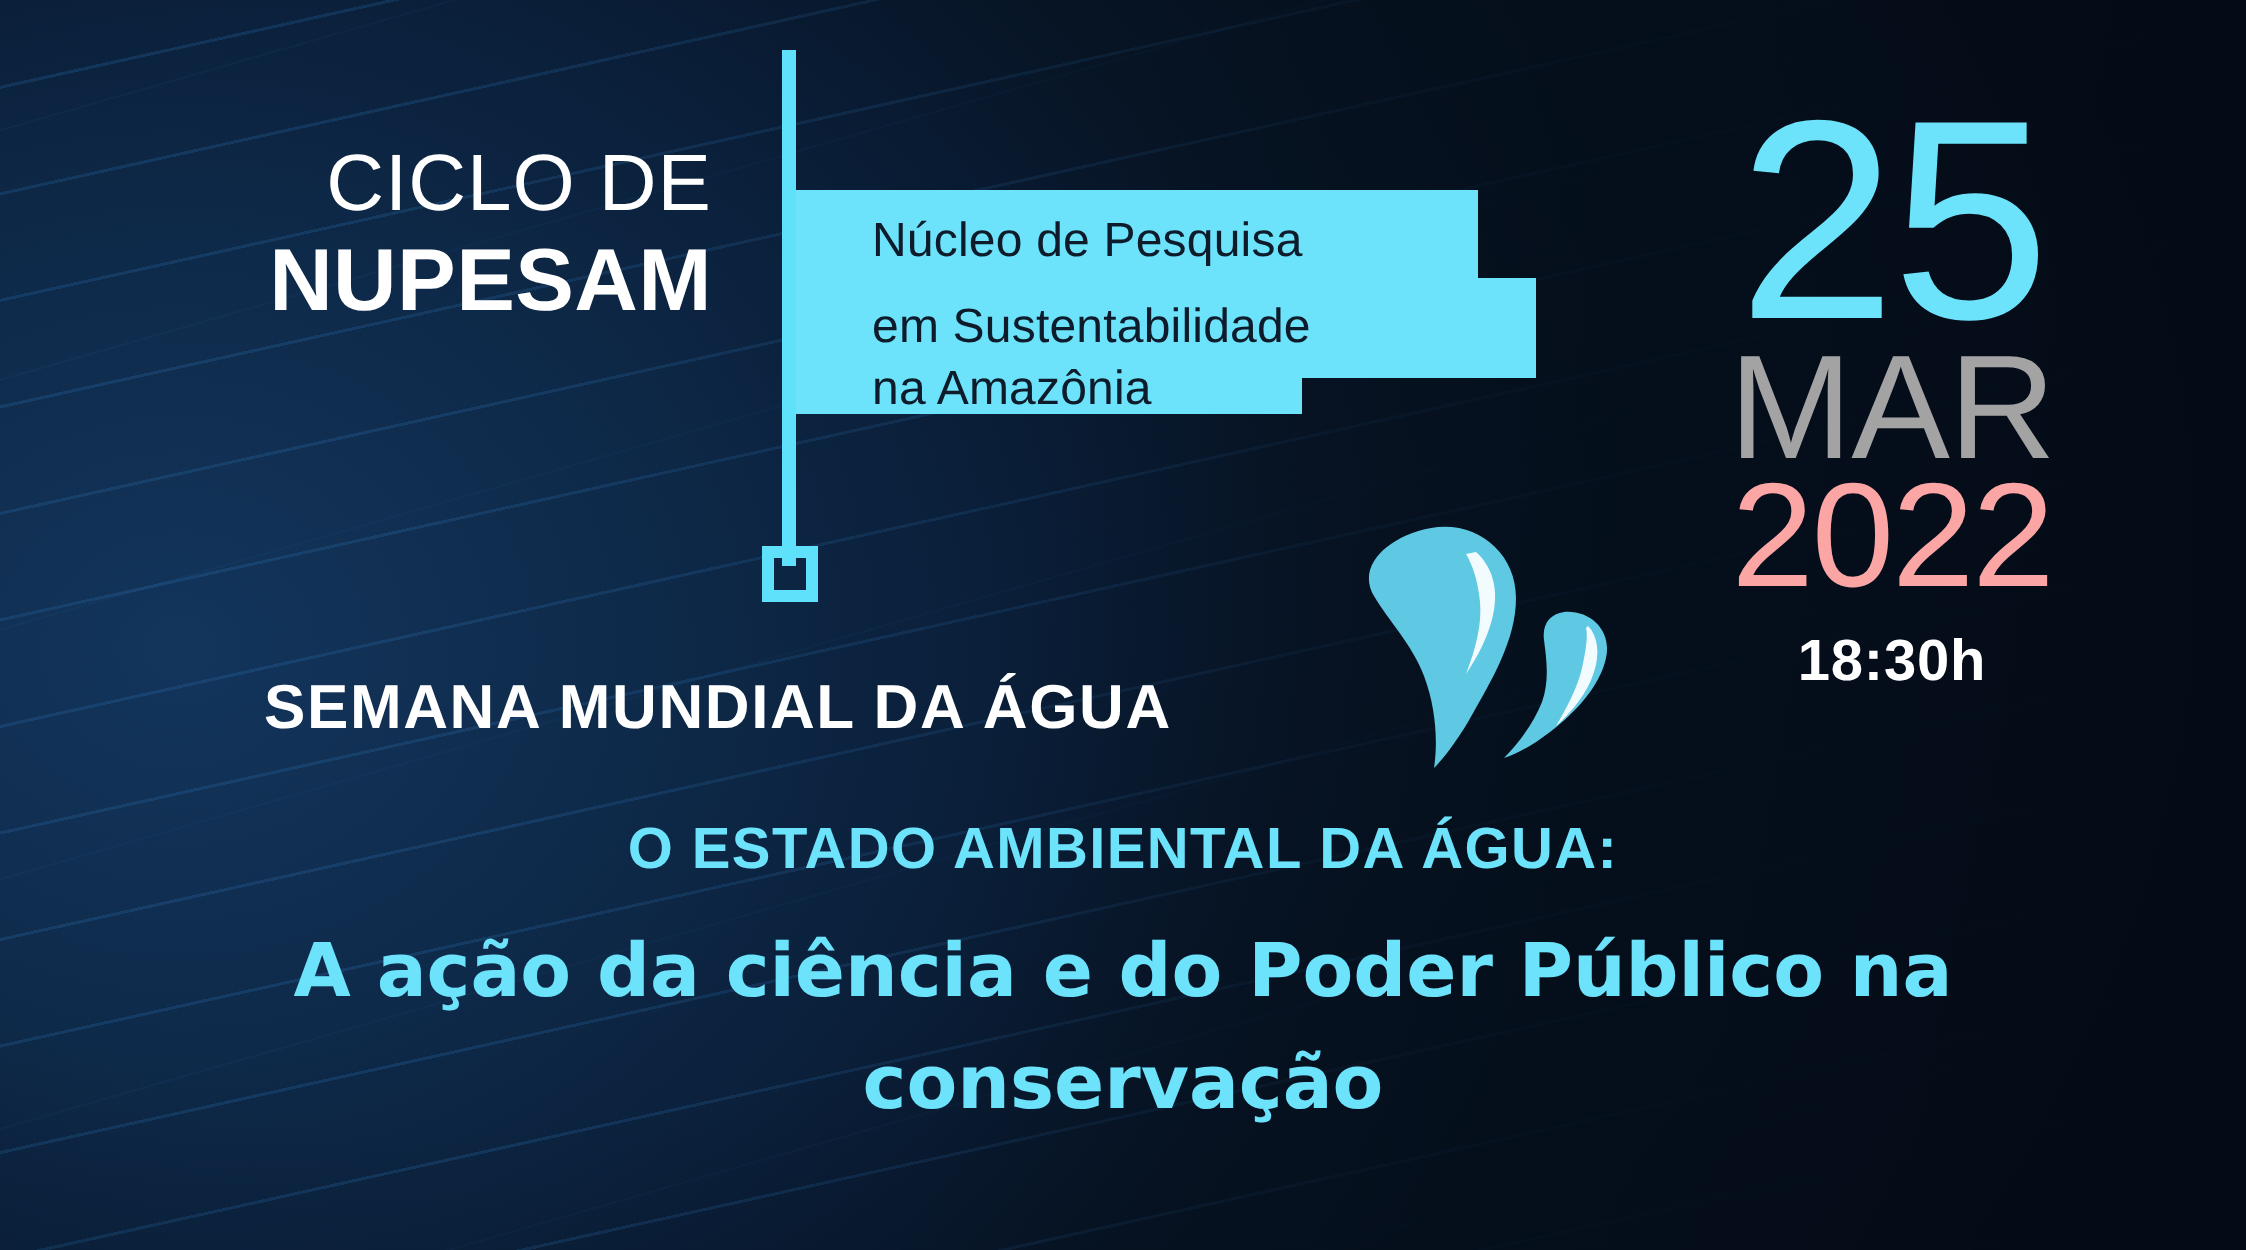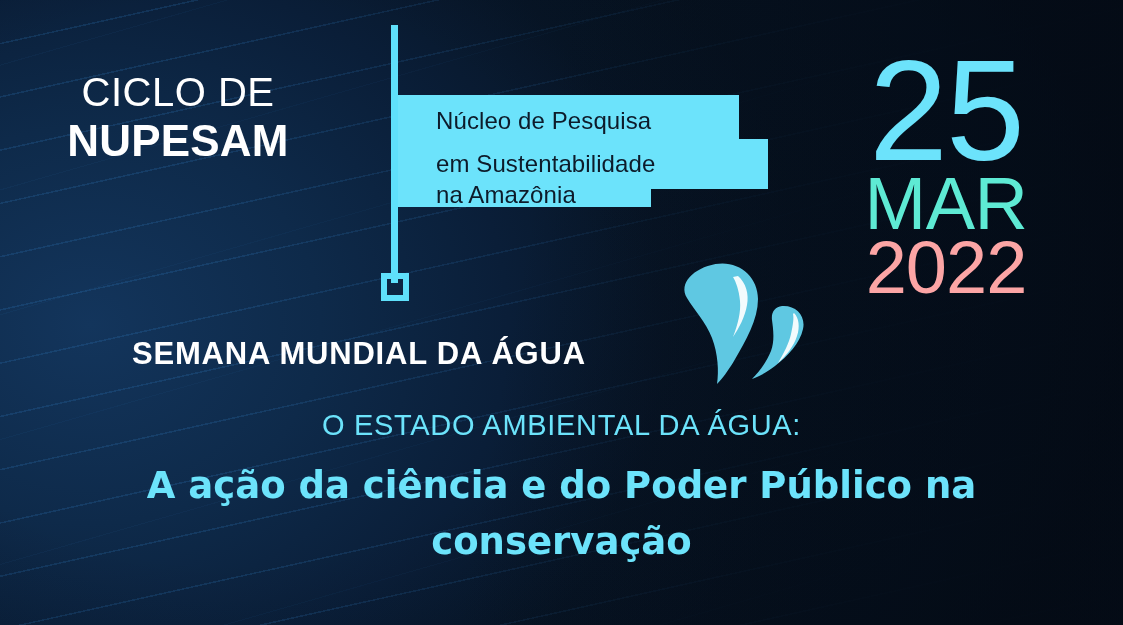--- a/index.html
+++ b/index.html
@@ -79,21 +79,21 @@
     inset: 0;
     background: radial-gradient(ellipse 900px 700px at 20% 45%, rgba(0,0,0,0) 40%, rgba(3,10,20,0.35) 85%, rgba(3,9,18,0.55) 100%);
   }
 
   
   .title-block {
     position: absolute;
     left: 0px;
     top: 72px;
     width: 368px;
-    text-align: center;
+    text-align: right;
     padding-right: 12px;
     box-sizing: border-box;
     line-height: 1.02;
     letter-spacing: 0.3px;
   }
   .title-line {
     display: block;
     color: #ffffff;
     font-size: 40px;
     font-weight: 400;
@@ -156,21 +156,21 @@
   }
   .date-day {
     color: #6ce3fb;
     font-size: 142px;
     font-weight: 400;
     line-height: 0.83;
     letter-spacing: -2px;
     display: block;
   }
   .date-month {
-    color: #5eead4;
+    color: #a3a3a3;
     font-size: 74px;
     font-weight: 400;
     line-height: 0.86;
     letter-spacing: -0.5px;
     display: block;
     margin-top: 2px;
   }
   .date-year {
     color: #fca5a5;
     font-size: 74px;
@@ -209,21 +209,21 @@
     margin-left: 32px;
   }
   .headline2 {
     position: absolute;
     left: 0;
     right: 0;
     top: 409px;
     text-align: center;
     color: #6ce3fb;
     font-size: 29px;
-    font-weight: 400;
+    font-weight: 700;
     letter-spacing: 0.7px;
   }
   .headline3 {
     position: absolute;
     left: 60px;
     right: 60px;
     top: 458px;
     text-align: center;
     color: #6ce3fb;
     font-size: 37px;
@@ -253,20 +253,21 @@
   <div class="connector-square"></div>
 
   <div class="label-box" id="box0">Núcleo de Pesquisa</div>
   <div class="label-box" id="box1">em Sustentabilidade</div>
   <div class="label-box" id="box2">na Amazônia</div>
 
   <div class="date-block">
     <span class="date-day">25</span>
     <span class="date-month">MAR</span>
     <span class="date-year">2022</span>
+    <span class="date-time">18:30h</span>
   </div>
 
   <div class="waterdrop">
     <svg viewBox="0 0 150 140" width="150" height="140" xmlns="http://www.w3.org/2000/svg">
 
       <path d="M 43.5 6
                C 66 2, 86 18, 86 41
                C 86 62, 74 82, 62 103
                C 56 113, 50 121, 45 126
                C 47 113, 46 96, 40 80

